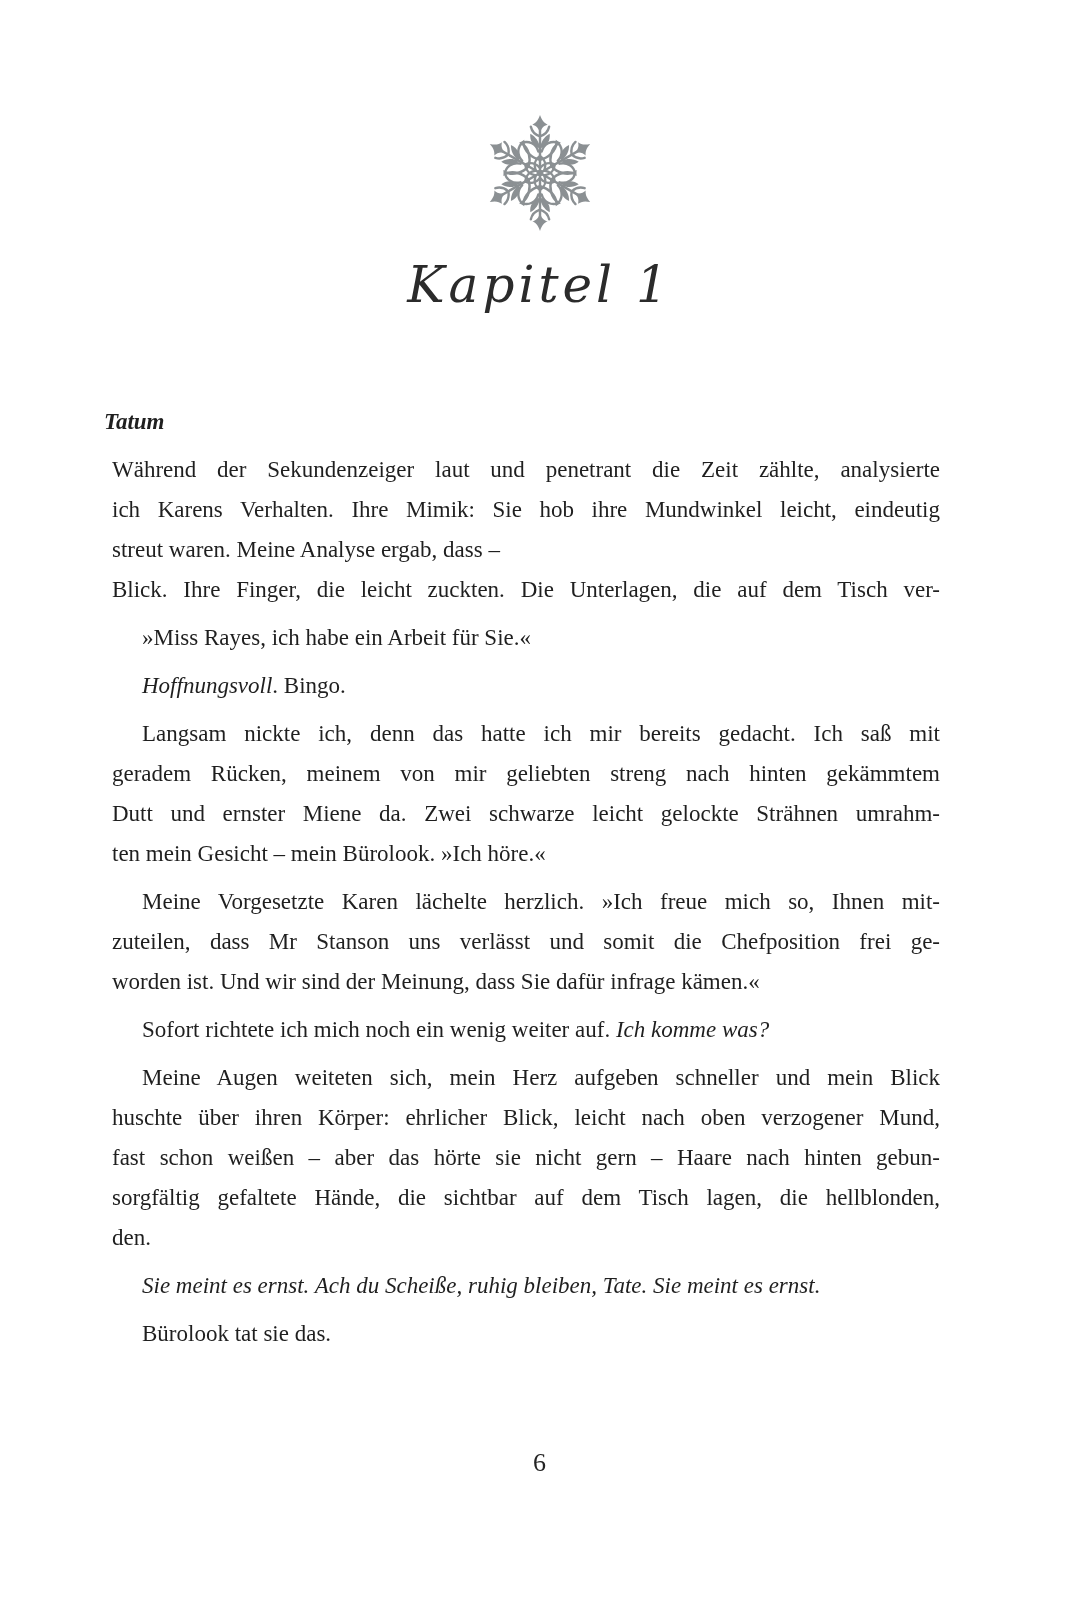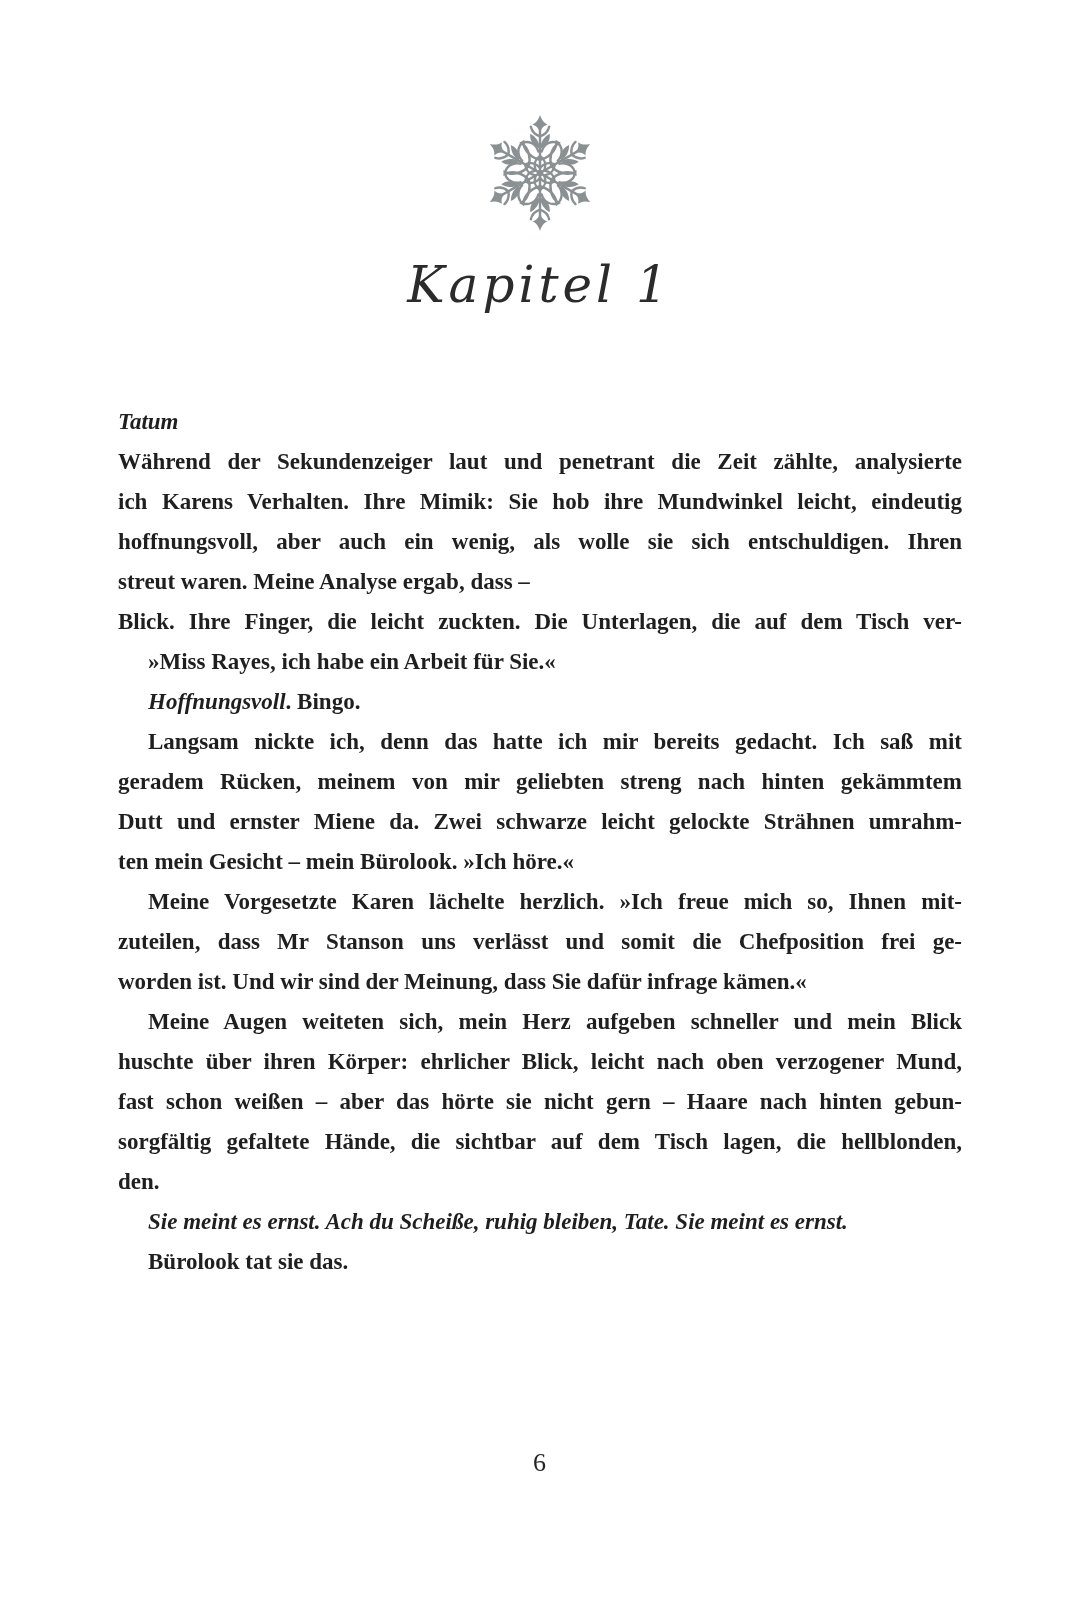--- a/index.html
+++ b/index.html
@@ -29,32 +29,32 @@
     width: 100%;
     text-align: center;
     font-family: "DejaVu Serif", serif;
     font-style: italic;
     font-size: 50px;
     letter-spacing: 4px;
     color: #2b2b2b;
   }
   .text-block {
     position: absolute;
-    left: 118px;
+    left: 104px;
     top: 402px;
     width: 844px;
     font-size: 23px;
     line-height: 40px;
   }
   .section-heading {
     font-weight: bold;
     font-style: italic;
     height: 40px;
   }
-  .para { margin: 0; font-weight: bold; }
+  .para { margin: 8px; }
   .line {
     height: 40px;
     text-align: justify;
     text-align-last: justify;
     white-space: normal;
   }
   .line.last { text-align-last: left; }
   .para.indent .line:first-child { text-indent: 30px; }
   .it { font-style: italic; }
   .page-number {
@@ -97,40 +97,42 @@
   </svg>
 
   <div class="chapter-title">Kapitel 1</div>
 
   <div class="text-block">
     <div class="section-heading">Tatum</div>
     <div>
         <div class="para">
           <div class="line"><span>Während der Sekundenzeiger laut und penetrant die Zeit zählte, analysierte</span></div>
           <div class="line"><span>ich Karens Verhalten. Ihre Mimik: Sie hob ihre Mundwinkel leicht, eindeutig</span></div>
-          <div class="line"><span>hoffnungsvoll, aber auch ein wenig, als wolle sie sich entschuldigen. Ihren</span></div>
           <div class="line last"><span>streut waren. Meine Analyse ergab, dass –</span></div>
           <div class="line"><span>Blick. Ihre Finger, die leicht zuckten. Die Unterlagen, die auf dem Tisch ver-</span></div>
         </div>
         <div class="para indent">
           <div class="line last"><span>»Miss Rayes, ich habe ein Arbeit für Sie.«</span></div>
         </div>
         <div class="para indent">
           <div class="line last"><span class="it">Hoffnungsvoll</span><span>. Bingo.</span></div>
         </div>
         <div class="para indent">
           <div class="line"><span>Langsam nickte ich, denn das hatte ich mir bereits gedacht. Ich saß mit</span></div>
           <div class="line"><span>geradem Rücken, meinem von mir geliebten streng nach hinten gekämmtem</span></div>
           <div class="line"><span>Dutt und ernster Miene da. Zwei schwarze leicht gelockte Strähnen umrahm-</span></div>
           <div class="line last"><span>ten mein Gesicht – mein Bürolook. »Ich höre.«</span></div>
         </div>
         <div class="para indent">
           <div class="line"><span>Meine Vorgesetzte Karen lächelte herzlich. »Ich freue mich so, Ihnen mit-</span></div>
           <div class="line"><span>zuteilen, dass Mr Stanson uns verlässt und somit die Chefposition frei ge-</span></div>
           <div class="line last"><span>worden ist. Und wir sind der Meinung, dass Sie dafür infrage kämen.«</span></div>
+        </div>
+        <div class="para indent">
+          <div class="line last"><span>Sofort richtete ich mich noch ein wenig weiter auf. </span><span class="it">Ich komme was?</span></div>
         </div>
         <div class="para indent">
           <div class="line"><span>Meine Augen weiteten sich, mein Herz aufgeben schneller und mein Blick</span></div>
           <div class="line"><span>huschte über ihren Körper: ehrlicher Blick, leicht nach oben verzogener Mund,</span></div>
           <div class="line"><span>fast schon weißen – aber das hörte sie nicht gern – Haare nach hinten gebun-</span></div>
           <div class="line"><span>sorgfältig gefaltete Hände, die sichtbar auf dem Tisch lagen, die hellblonden,</span></div>
           <div class="line last"><span>den.</span></div>
         </div>
         <div class="para indent">
           <div class="line last"><span class="it">Sie meint es ernst. Ach du Scheiße, ruhig bleiben, Tate. Sie meint es ernst.</span></div>

